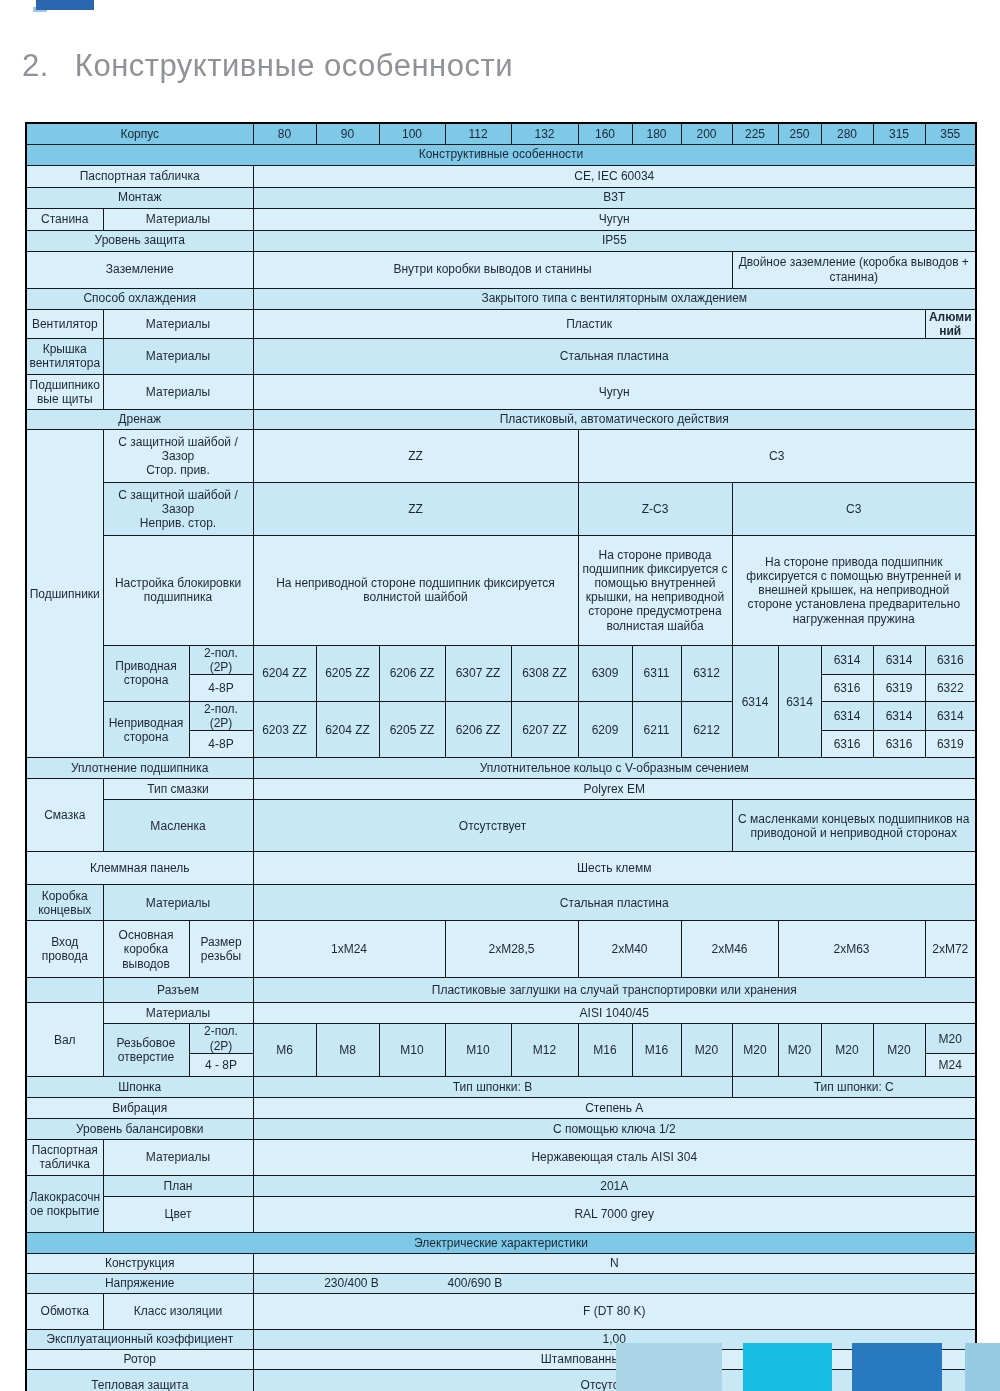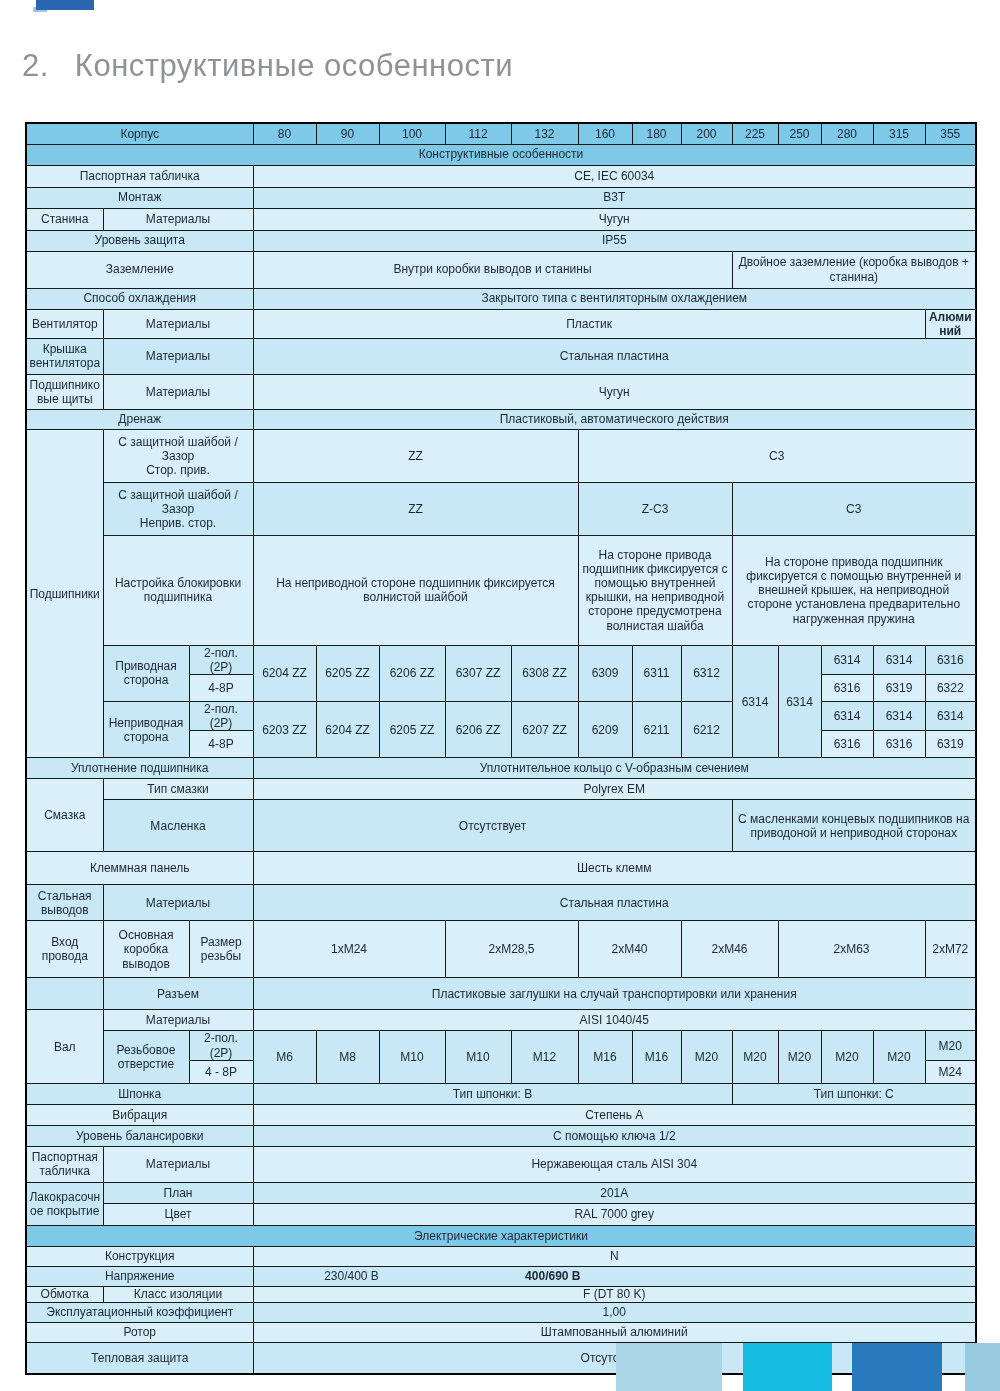--- a/index.html
+++ b/index.html
@@ -17,21 +17,21 @@
   tr.hdr td{background:#7ec9e7;}
   tr.sec td{background:#7ec9e7;}
   tr.L td{background:#d9f0fb;}
   tr.D td{background:#c8e8f6;}
   .pre{white-space:pre-line;margin-left:34px;}
   .b{font-weight:bold;}
   .wrapany{overflow-wrap:anywhere;word-break:break-word;margin-left:45px;}
   .volt{display:flex;align-items:center;}
   .volt span{display:inline-block;}
   .volt .v1{width:192px;text-align:center;}
-  .volt .v2{width:133px;text-align:right;font-weight:bold;}
+  .volt .v2{width:133px;text-align:left;}
   .sw{position:absolute;top:1343px;height:48px;}
   .sw1{left:616px;width:106px;background:#a9d5e6;}
   .sw2{left:743px;width:89px;background:#16bce2;}
   .sw3{left:852px;width:90px;background:#2879be;}
   .sw4{left:965px;width:35px;background:#96cbe1;}
 </style>
 </head>
 <body>
 
 <div class="page">
@@ -234,38 +234,38 @@
       <td colspan="8">Отсутствует</td>
       <td colspan="5">С масленками концевых подшипников на приводоной и неприводной сторонах</td>
     </tr>
 
     <tr class="L" style="height:33px">
       <td colspan="3">Клеммная панель</td>
       <td colspan="13">Шесть клемм</td>
     </tr>
 
     <tr class="D" style="height:36px">
-      <td>Стальная выводов</td>
+      <td>Коробка концевых</td>
       <td colspan="2">Материалы</td>
       <td colspan="13">Стальная пластина</td>
     </tr>
 
     <tr class="L" style="height:57px">
       <td>Вход провода</td>
       <td>Основная коробка выводов</td>
       <td>Размер резьбы</td>
       <td colspan="3">1xM24</td>
       <td colspan="2">2xM28,5</td>
       <td colspan="2">2xM40</td>
       <td colspan="2">2xM46</td>
       <td colspan="3">2xM63</td>
       <td>2xM72</td>
     </tr>
 
-    <tr class="D" style="height:32px">
+    <tr class="D" style="height:25px">
       <td></td>
       <td colspan="2">Разъем</td>
       <td colspan="13">Пластиковые заглушки на случай транспортировки или хранения</td>
     </tr>
 
     <tr class="L" style="height:21px">
       <td rowspan="3">Вал</td>
       <td colspan="2">Материалы</td>
       <td colspan="13">AISI 1040/45</td>
     </tr>
@@ -315,21 +315,21 @@
       <td colspan="2">Материалы</td>
       <td colspan="13">Нержавеющая сталь AISI 304</td>
     </tr>
 
     <tr class="D" style="height:21px">
       <td rowspan="2" class="wrapany">Лакокрасочное покрытие</td>
       <td colspan="2">План</td>
       <td colspan="13">201A</td>
     </tr>
 
-    <tr class="L" style="height:22px">
+    <tr class="L" style="height:36px">
       <td colspan="2">Цвет</td>
       <td colspan="13">RAL 7000 grey</td>
     </tr>
 
     <tr class="sec" style="height:21px">
       <td colspan="16">Электрические характеристики</td>
     </tr>
 
     <tr class="L" style="height:20px">
       <td colspan="3">Конструкция</td>
@@ -339,21 +339,21 @@
     <tr class="D" style="height:20px">
       <td colspan="3">Напряжение</td>
       <td colspan="13">
         <div class="volt">
           <span class="v1">230/400 В</span>
           <span class="v2">400/690 В</span>
         </div>
       </td>
     </tr>
 
-    <tr class="L" style="height:16px">
+    <tr class="L" style="height:36px">
       <td>Обмотка</td>
       <td colspan="2">Класс изоляции</td>
       <td colspan="13">F (DT 80 K)</td>
     </tr>
 
     <tr class="D" style="height:20px">
       <td colspan="3">Эксплуатационный коэффициент</td>
       <td colspan="13">1,00</td>
     </tr>
 

